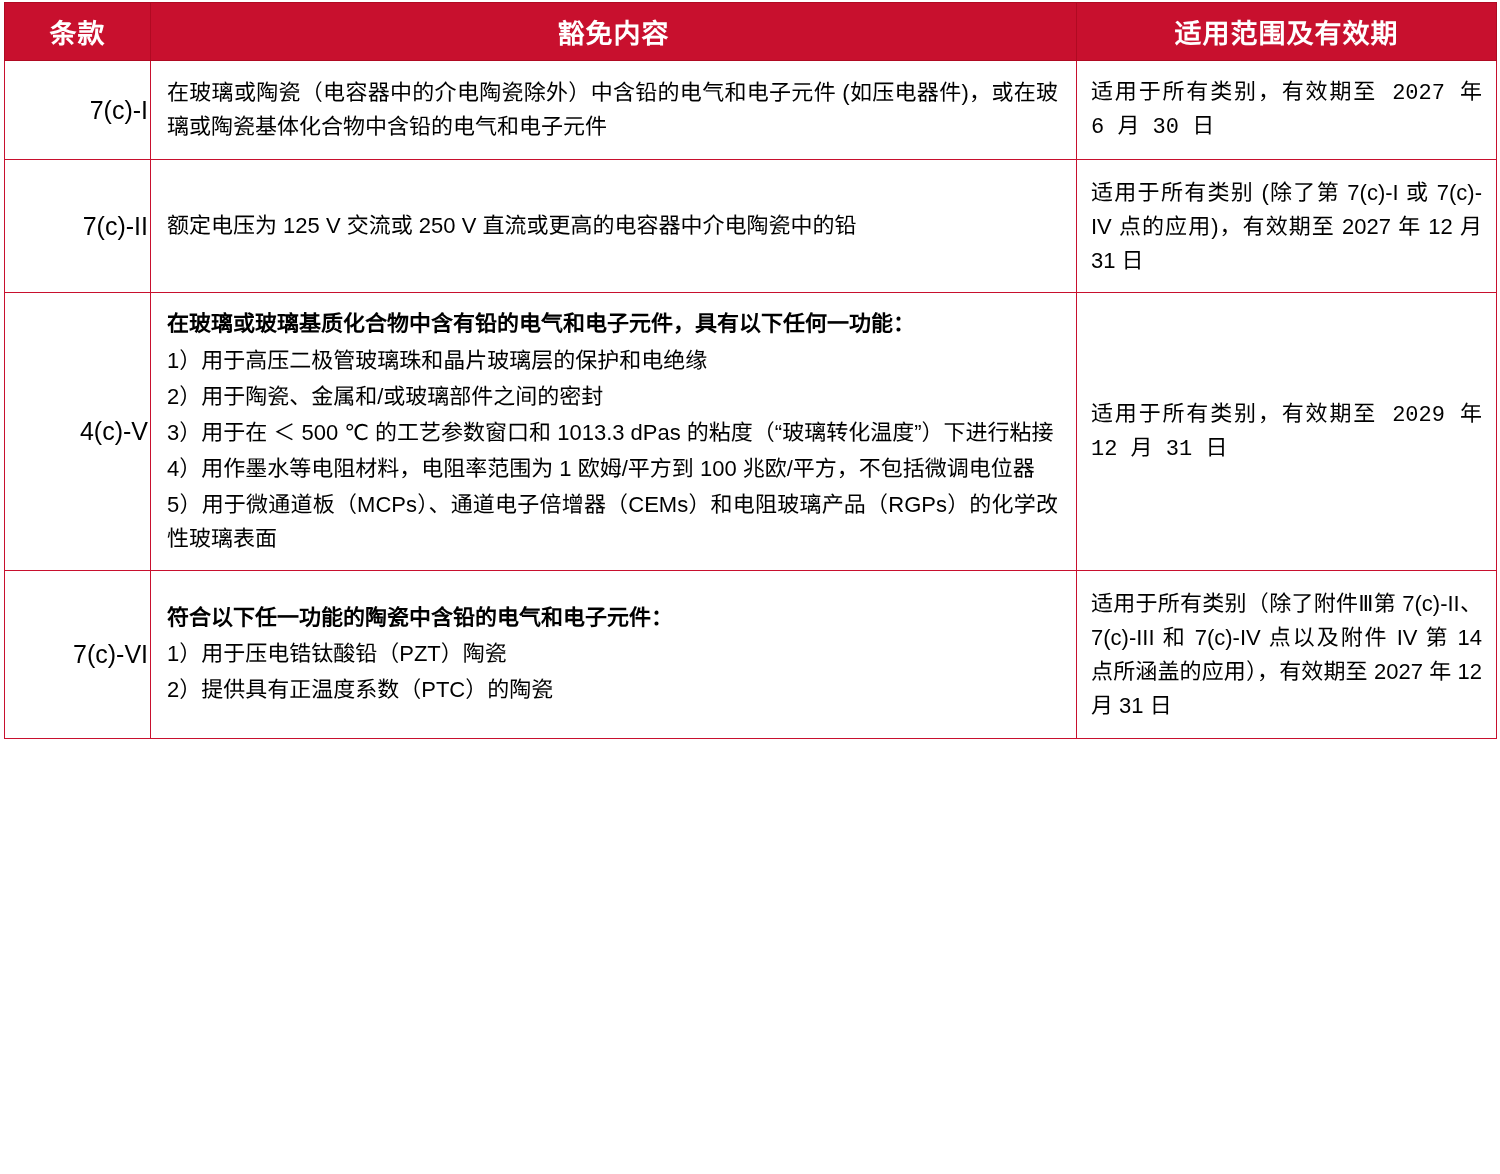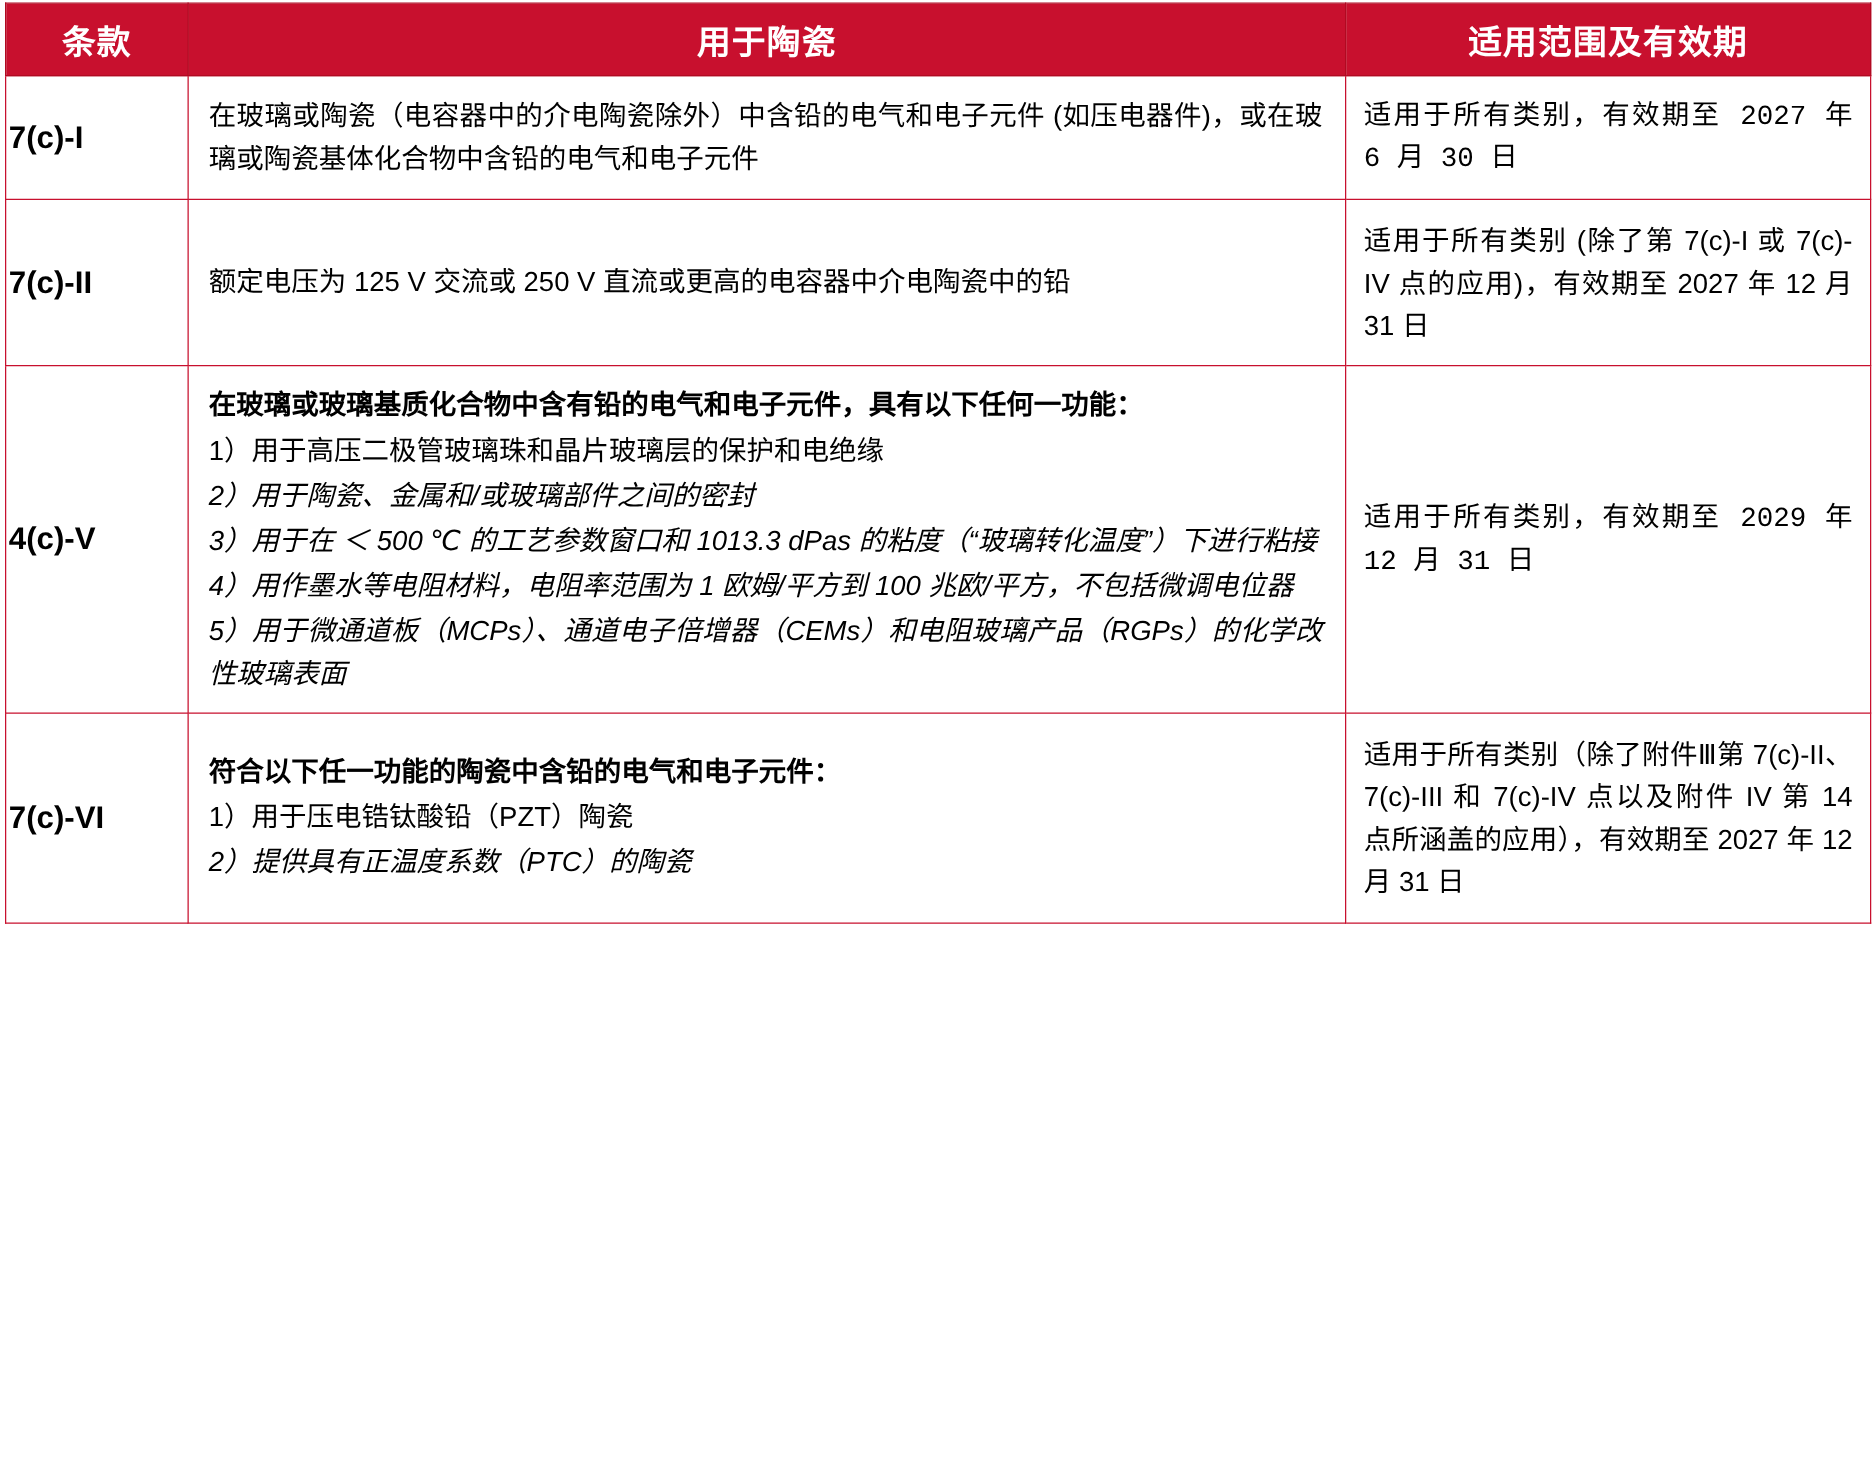--- a/index.html
+++ b/index.html
@@ -43,25 +43,24 @@
   }
   tbody td {
     border: 1px solid #c8102e;
     vertical-align: middle;
     font-size: 22px;
     line-height: 1.55;
     padding: 10px 14px;
     box-sizing: border-box;
   }
   td.clause {
-    text-align: left;
+    text-align: right;
     font-size: 25px;
     white-space: nowrap;
     padding: 10px 2px;
-    font-weight: bold;
   }
   td.content {
     text-align: justify;
     text-justify: inter-ideograph;
     padding: 14px 18px 14px 16px;
   }
   td.scope {
     text-align: justify;
     text-justify: inter-ideograph;
     vertical-align: top;
@@ -74,21 +73,20 @@
   .para {
     margin: 0;
   }
   .list-item {
     margin: 0;
     text-align: justify;
     text-justify: inter-ideograph;
   }
   .list-item + .list-item {
     margin-top: 2px;
-    font-style: italic;
   }
   .intro {
     margin: 0 0 2px 0;
     text-align: justify;
     text-justify: inter-ideograph;
     font-weight: bold;
   }
 </style>
 </head>
 <body>
@@ -96,21 +94,21 @@
 <div class="sheet">
   <table class="exemption-table">
     <colgroup>
       <col class="c1">
       <col class="c2">
       <col class="c3">
     </colgroup>
     <thead>
       <tr>
         <th>条款</th>
-        <th>用于陶瓷</th>
+        <th>豁免内容</th>
         <th>适用范围及有效期</th>
       </tr>
     </thead>
     <tbody>
 
       <tr>
         <td class="clause">7(c)-I</td>
         <td class="content">
           <p class="para">在玻璃或陶瓷（电容器中的介电陶瓷除外）中含铅的电气和电子元件 (如压电器件)，或在玻璃或陶瓷基体化合物中含铅的电气和电子元件</p>
         </td>

